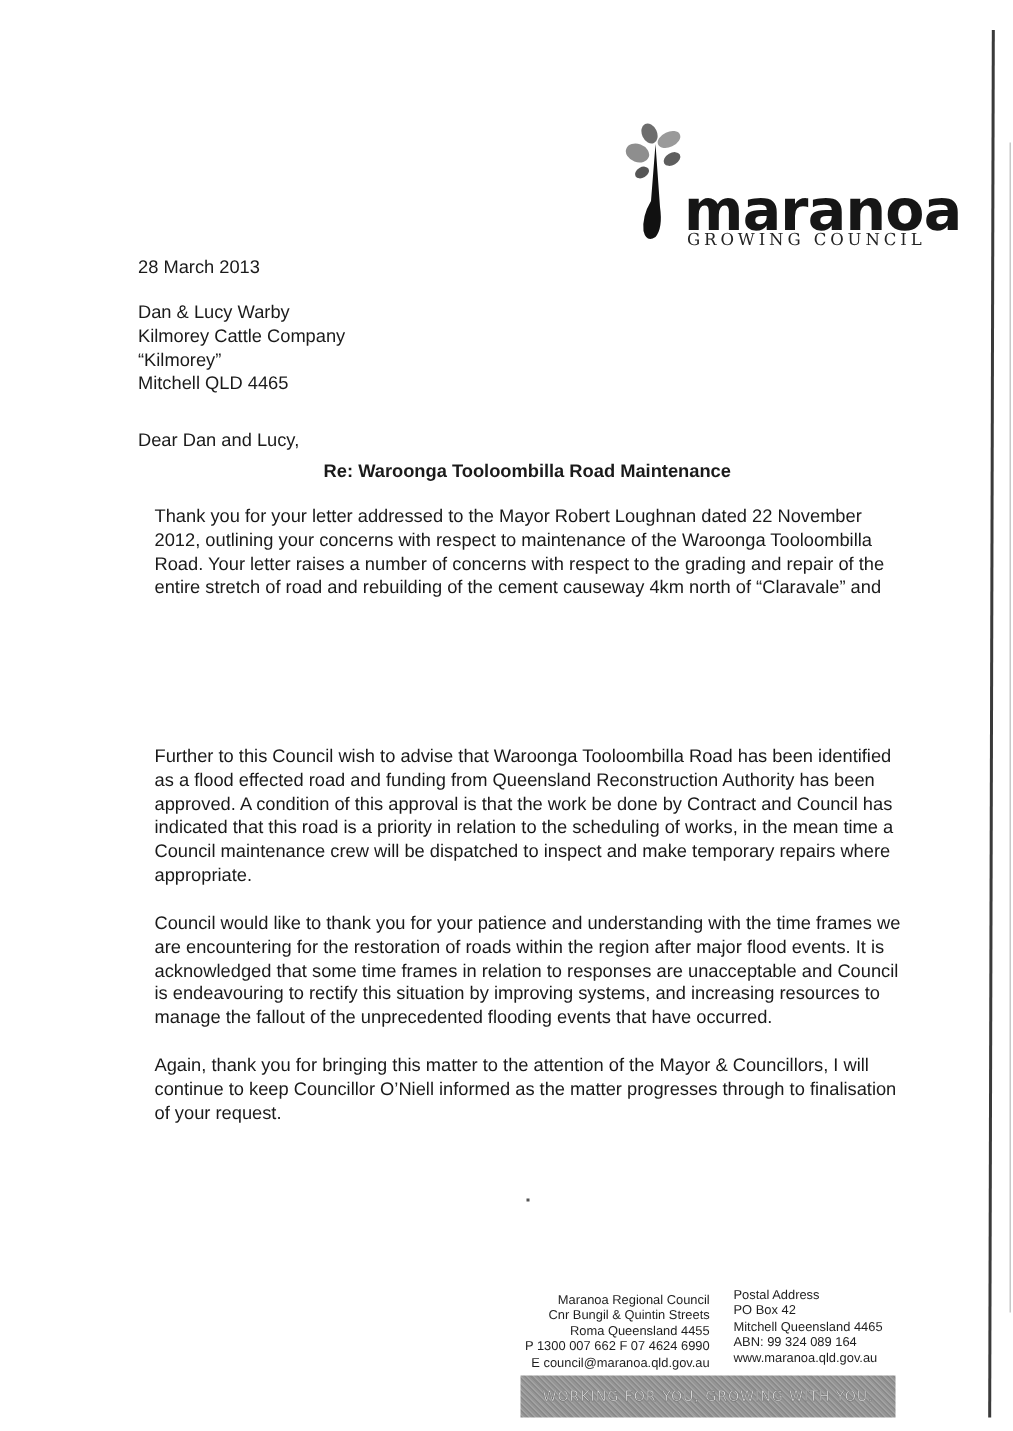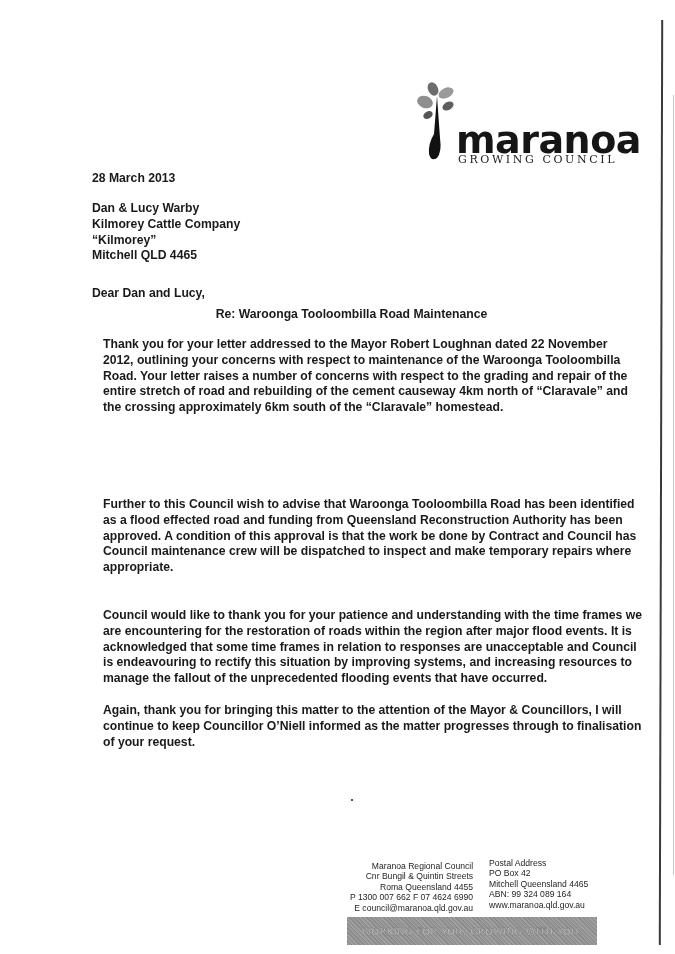--- a/index.html
+++ b/index.html
@@ -26,21 +26,21 @@
       position: absolute; left: 40px; top: 36px;
       font-family: "DejaVu Sans", sans-serif; font-weight: bold;
       font-size: 38px; letter-spacing: -0.5px; color: #161616;
     }
     .logo .tagline {
       position: absolute; left: 42px; top: 71px;
       font-family: "DejaVu Serif", serif; font-size: 11px;
       letter-spacing: 2.6px; color: #222;
     }
 
-    .text { position: absolute; font-size: 12.2px; line-height: 15.8px; font-weight: bold; }
+    .text { position: absolute; font-size: 12.2px; line-height: 15.8px; }
     .date { left: 92px; top: 171px; }
     .address { left: 92px; top: 201px; }
     .salutation { left: 92px; top: 286px; }
     .subject { left: 0; width: 675px; top: 307px; text-align: center; font-weight: bold; padding-left: 28px; box-sizing: border-box; }
     .para { left: 88px; width: 545px; }
     .p1 { top: 337px; }
     .p2 { top: 432px; }
     .p3 { top: 497px; }
     .p4 { top: 608px; }
     .p5 { top: 703px; }
@@ -97,28 +97,28 @@
   </div>
 
   <div class="text salutation">Dear Dan and Lucy,</div>
   <div class="text subject">Re: Waroonga Tooloombilla Road Maintenance</div>
 
   <div class="text para p1">
     <span>Thank you for your letter addressed to the Mayor Robert Loughnan dated 22 November</span>
     <span>2012, outlining your concerns with respect to maintenance of the Waroonga Tooloombilla</span>
     <span>Road.  Your letter raises a number of concerns with respect to the grading and repair of the</span>
     <span>entire stretch of road and rebuilding of the cement causeway 4km north of “Claravale” and</span>
-    <span>the crossing approximately 6km south of the “Claravale” homestead.</span>
   </div>
 
 
   <div class="text para p3">
     <span>Further to this Council wish to advise that Waroonga Tooloombilla Road has been identified</span>
     <span>as a flood effected road and funding from Queensland Reconstruction Authority has been</span>
     <span>approved.  A condition of this approval is that the work be done by Contract and Council has</span>
+    <span>indicated that this road is a priority in relation to the scheduling of works, in the mean time a</span>
     <span>Council maintenance crew will be dispatched to inspect and make temporary repairs where</span>
     <span>appropriate.</span>
   </div>
 
   <div class="text para p4">
     <span>Council would like to thank you for your patience and understanding with the time frames we</span>
     <span>are encountering for the restoration of roads within the region after major flood events.  It is</span>
     <span>acknowledged that some time frames in relation to responses are unacceptable and Council</span>
     <span>is endeavouring to rectify this situation by improving systems, and increasing resources to</span>
     <span>manage the fallout of the unprecedented flooding events that have occurred.</span>

